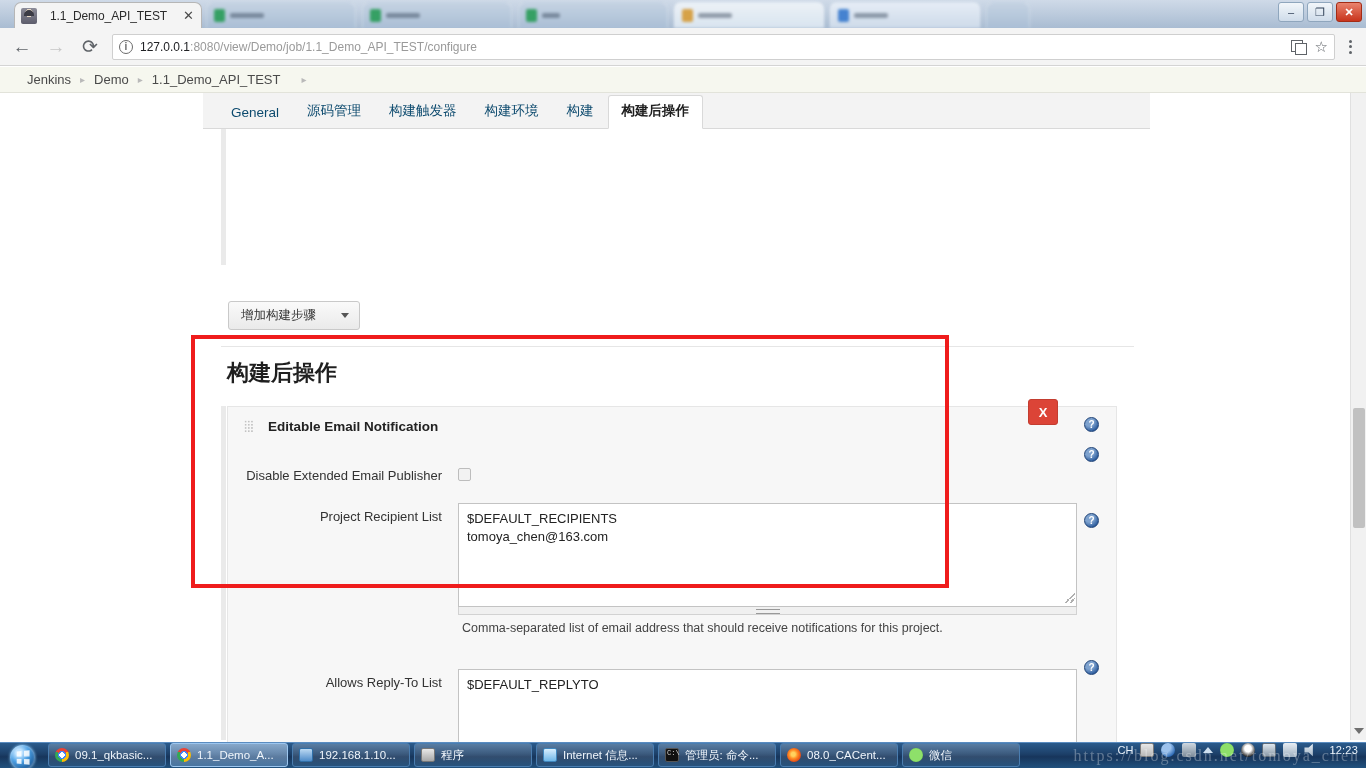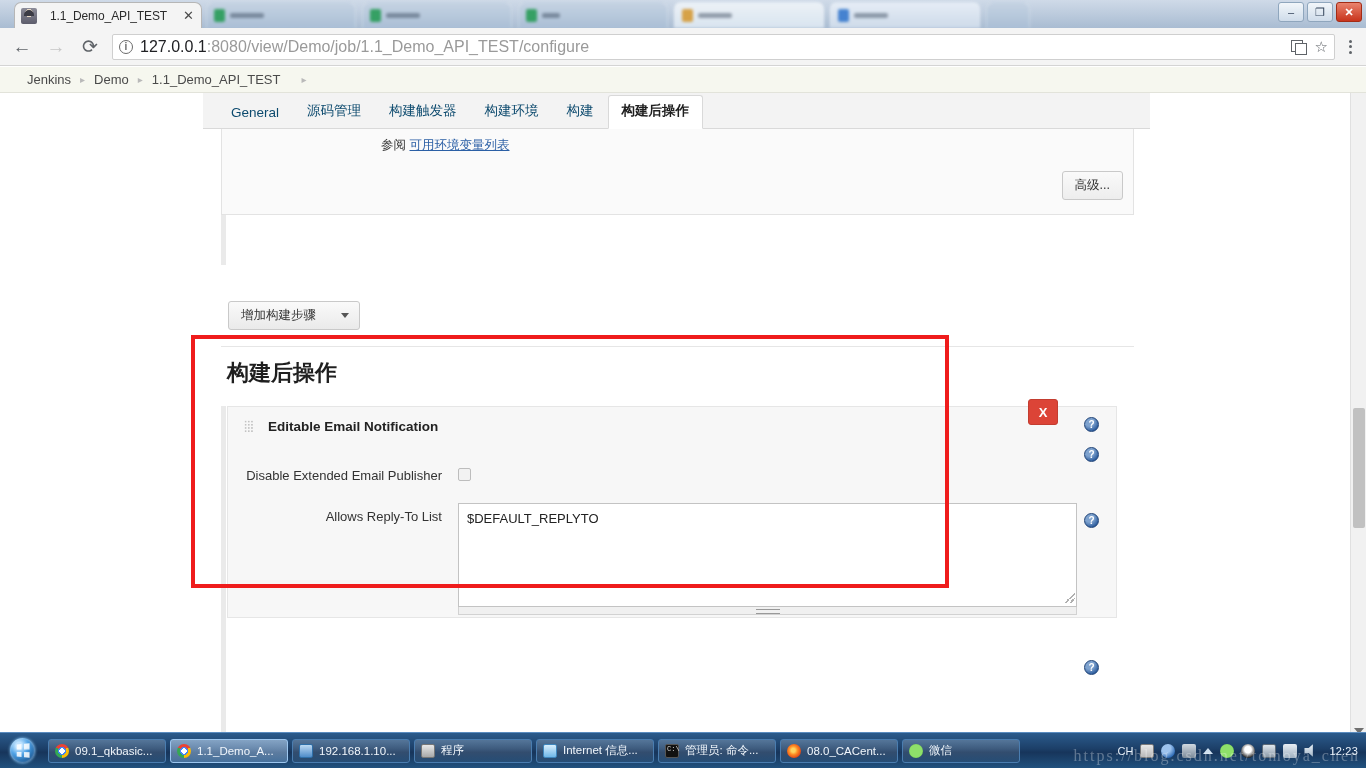--- a/index.html
+++ b/index.html
@@ -70,21 +70,21 @@
   .navbtn.dis { color:#c6c6c6; }
   .omnibox {
     flex:1 1 auto; height:26px; background:#fff; border:1px solid #cfcfcf; border-radius:2px;
     display:flex; align-items:center; padding:0 6px; gap:7px;
   }
   .info-ico {
     width:14px; height:14px; border-radius:50%; border:1.5px solid #6b6b6b;
     color:#6b6b6b; font-size:10px; font-weight:bold; line-height:11px; text-align:center;
     flex:0 0 14px;
   }
-  .url { font-size:16px; color:#9a9a9a; white-space:nowrap; overflow:hidden; flex:1 1 auto;}
+  .url { font-size:12px; color:#9a9a9a; white-space:nowrap; overflow:hidden; flex:1 1 auto;}
   .url b { color:#202124; font-weight:normal; }
   .ob-icons { display:flex; align-items:center; gap:9px; flex:0 0 auto; }
   .tr-ico { width:15px; height:14px; position:relative; }
   .tr-ico::before{content:"";position:absolute;left:0;top:0;width:10px;height:10px;border:1.3px solid #5f6368;}
   .tr-ico::after{content:"";position:absolute;left:4px;top:3px;width:10px;height:10px;border:1.3px solid #5f6368;background:#fff;}
   .star { font-size:15px; color:#5f6368; line-height:1; }
   .kebab { display:flex; flex-direction:column; gap:2.5px; padding:0 4px; cursor:pointer;}
   .kebab i { width:3px;height:3px;border-radius:50%;background:#5f6368;display:block;}
 
   
@@ -220,23 +220,23 @@
   .scrollbar {
     position:absolute; right:0; top:93px; width:16px; height:647px;
     background:#f1f1f1; border-left:1px solid #e0e0e0;
   }
   .sb-thumb { position:absolute; left:2px; top:315px; width:12px; height:120px; background:#c1c1c1; border-radius:2px; cursor:pointer;}
   .sb-arrow { position:absolute; left:3px; width:0;height:0;border-left:5px solid transparent;border-right:5px solid transparent; cursor:pointer;}
   .sb-arrow.dn { bottom:6px; border-top:6px solid #6f6f6f; }
 
   
   .taskbar {
-    position:absolute; left:0; bottom:0; width:1366px; height:36px;
+    position:absolute; left:0; bottom:0; width:1366px; height:26px;
     background:linear-gradient(#2b5b8c 0%, #1c3f68 45%, #17355b 55%, #21517e 100%);
-    border-top:1px solid #5a8cc0; display:flex; align-items:center;
+    border-top:1px solid #5a8cc0; display:flex; align-items:flex-start;
   }
   .startorb {
     width:44px;height:28px; display:flex;align-items:center;justify-content:center; cursor:pointer;
   }
   .orb { width:25px;height:25px;border-radius:50%;
     background:radial-gradient(circle at 36% 30%, #bfe3ff 0 14%, #4ea2e6 40%, #13518f 78%, #0a2f58 100%);
     box-shadow:0 0 3px #8fd0ff, inset 0 0 3px rgba(255,255,255,.6);
     position:relative; }
   .orb::after{ content:""; position:absolute; left:6px;top:6px;width:13px;height:13px;
     background:
@@ -353,28 +353,20 @@
       <div class="cfgtabs">
         <div class="cfgtab">General</div>
         <div class="cfgtab">源码管理</div>
         <div class="cfgtab">构建触发器</div>
         <div class="cfgtab">构建环境</div>
         <div class="cfgtab">构建</div>
         <div class="cfgtab active">构建后操作</div>
       </div>
 
       <div class="prev-left-bar"></div>
-      <div class="prevblock">
-        <div class="prev-inner">
-          <div class="prev-note"><span>参阅</span>
-            <a href="#">可用环境变量列表</a>
-          </div>
-          <div class="btn-adv">高级...</div>
-        </div>
-      </div>
       <div class="btn-addstep">
         <span>增加构建步骤</span>
         <span class="caret"></span>
       </div>
 
       <div class="pb-sep"></div>
       <div class="pb-title">构建后操作</div>
 
       <div class="pb-left-bar"></div>
       <div class="pb-panel">
@@ -384,20 +376,32 @@
           <span class="pb-head-label">Editable Email Notification</span>
         </div>
 
         <div class="fieldrow">
           <div class="flabel">Disable Extended Email Publisher</div>
           <div class="fctl">
             <span class="cbx"></span>
           </div>
         </div>
 
+        <div class="fieldrow">
+          <div class="flabel">Project Recipient List</div>
+          <div class="fctl">
+            <div class="ta-wrap">
+              <textarea class="ta" rows="5" id="ta-recipients" style="">$DEFAULT_RECIPIENTS
+tomoya_chen@163.com</textarea>
+              <span class="ta-grip"></span>
+            </div>
+            <div class="ta-dragbar"></div>
+            <div class="desc">Comma-separated list of email address that should receive notifications for this project.</div>
+          </div>
+        </div>
 
         <div class="fieldrow">
           <div class="flabel">Allows Reply-To List</div>
           <div class="fctl">
             <div class="ta-wrap">
               <textarea class="ta" rows="5" style="">$DEFAULT_REPLYTO</textarea>
               <span class="ta-grip"></span>
             </div>
             <div class="ta-dragbar"></div>
 

